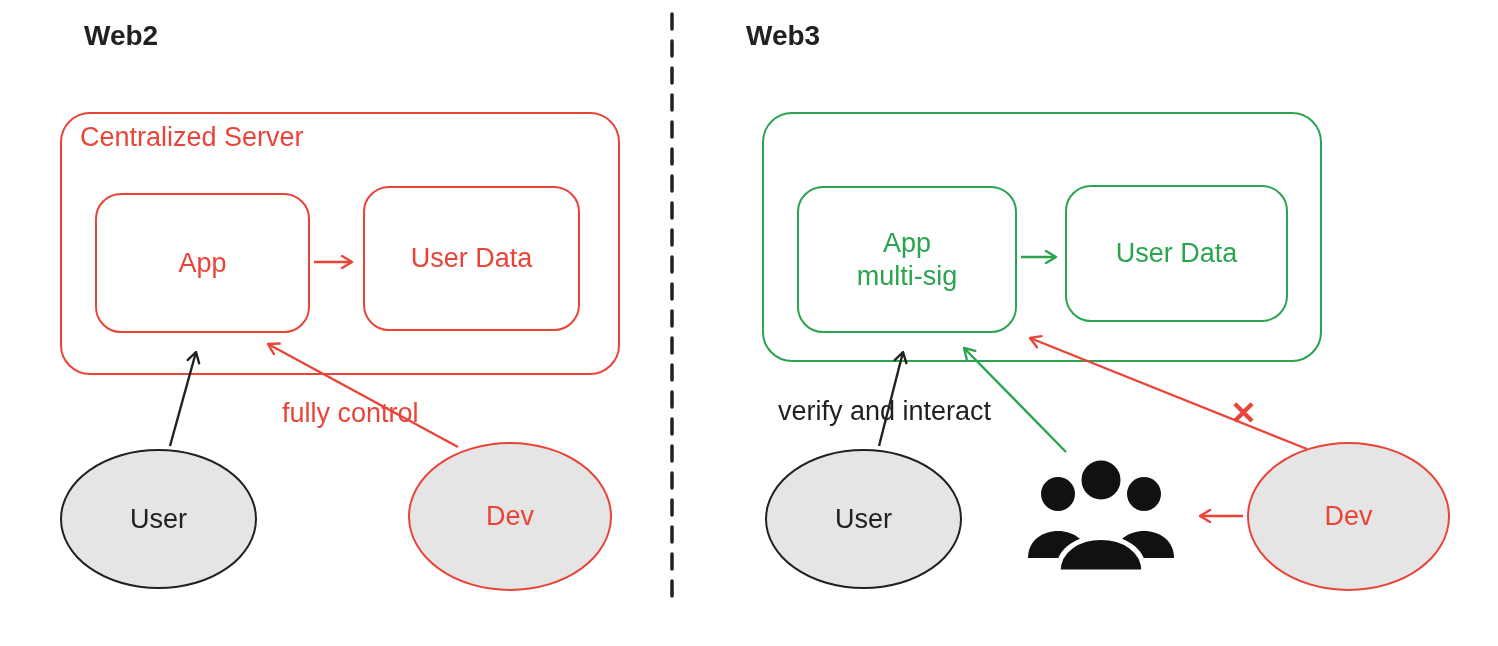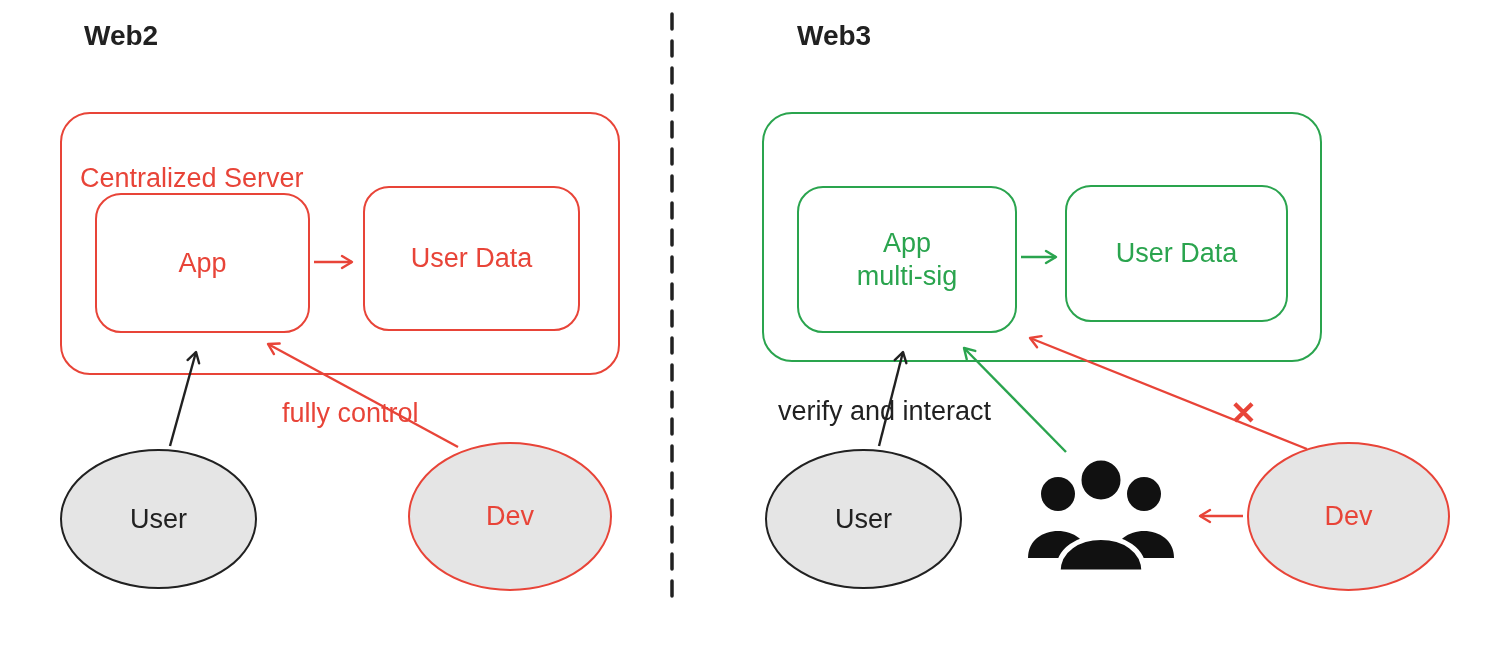--- a/index.html
+++ b/index.html
@@ -25,21 +25,20 @@
     border-radius:30px;
     box-sizing:border-box;
     background:#fff;
   }
   .box.red{border:2.5px solid var(--red);color:var(--red);}
   .box.green{border:2.5px solid var(--green);color:var(--green);}
   .outer-label{
     position:absolute;
     font-size:27px;font-weight:500;
     white-space:nowrap;
-    margin-top:41px;
   }
   .inner-box{
     position:absolute;
     border-radius:26px;
     box-sizing:border-box;
     display:flex;align-items:center;justify-content:center;
     flex-direction:column;
     font-size:27px;font-weight:500;
     background:#fff;
     text-align:center;
@@ -103,21 +102,21 @@
   <div class="ellipse black" style="left:60px;top:449px;width:197px;height:140px;">
     <span>User</span>
   </div>
 
   <div class="ellipse red" style="left:408px;top:442px;width:204px;height:149px;">
     <span>Dev</span>
   </div>
 
   <div class="float-label red" style="left:282px;top:398px;">fully control</div>
 
-  <div class="abs title" style="left:797px;top:20px;">Web3</div>
+  <div class="abs title" style="left:746px;top:20px;">Web3</div>
 
   <div class="box green" style="left:762px;top:112px;width:560px;height:250px;"></div>
 
   <div class="inner-box green" style="left:797px;top:186px;width:220px;height:147px;">
     <span>App</span>
     <span>multi-sig</span>
   </div>
 
   <div class="inner-box green" style="left:1065px;top:185px;width:223px;height:137px;">
     <span>User Data</span>

